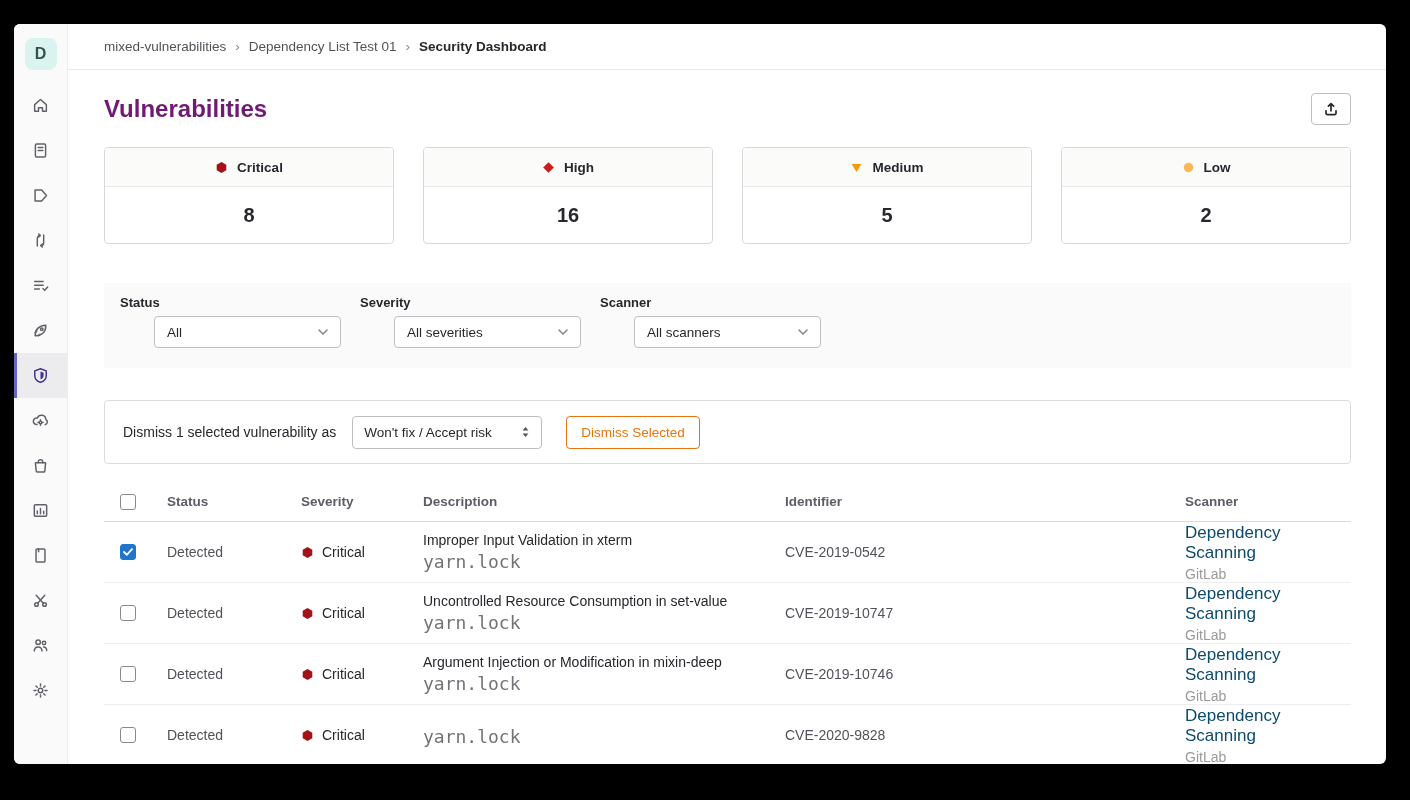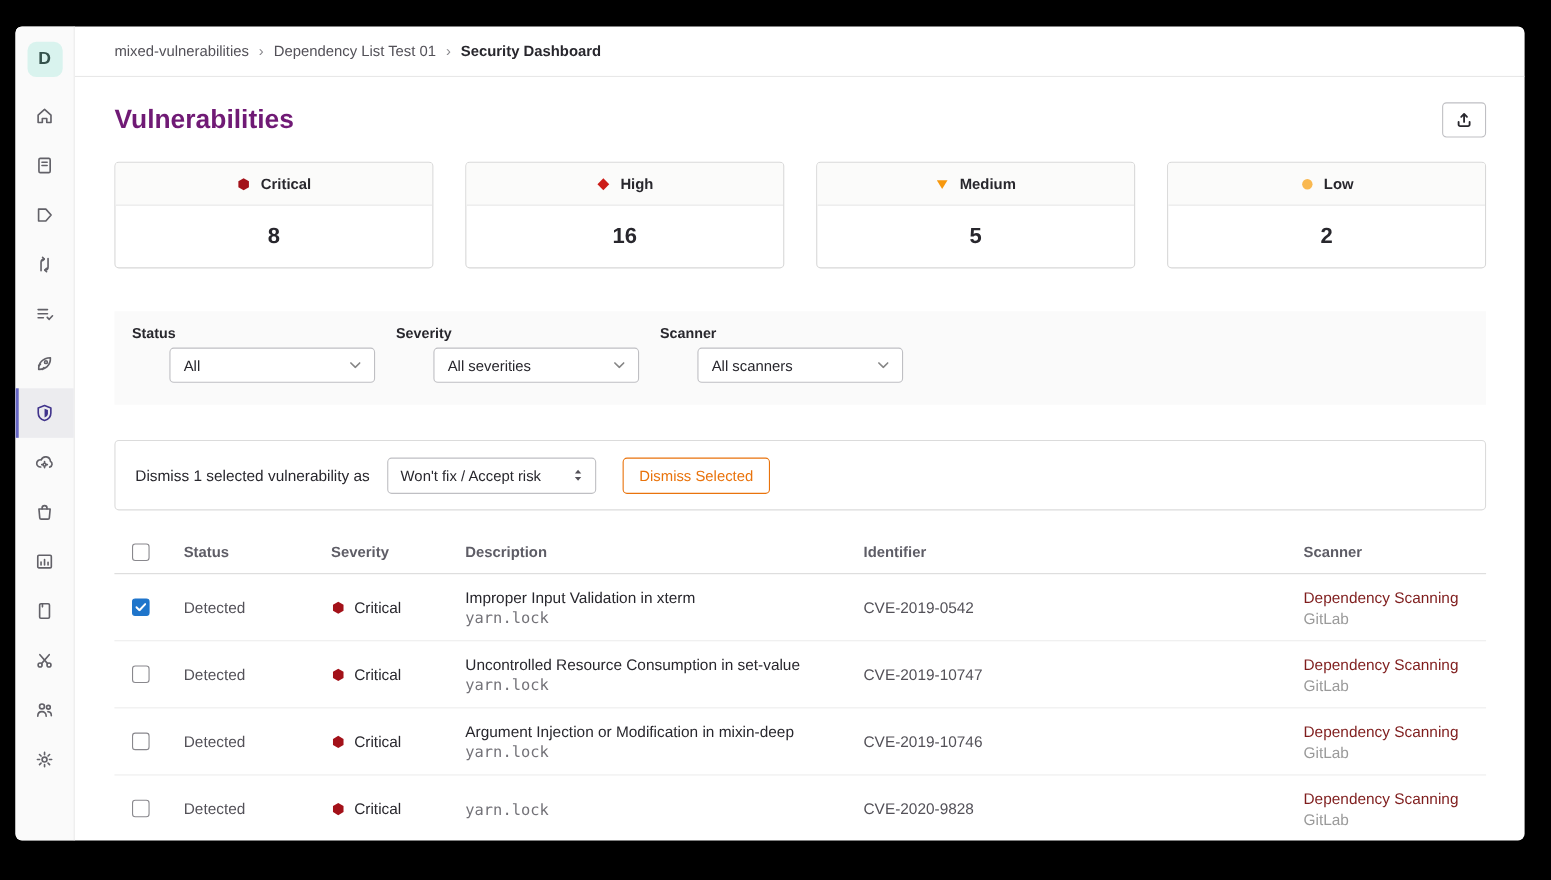--- a/index.html
+++ b/index.html
@@ -83,23 +83,23 @@
   .thead { height:40px; border-bottom:1px solid #dbdbdb; font-size:13.5px; font-weight:bold; color:#5e5d66; }
   .trow { height:61px; border-bottom:1px solid #ededed; cursor:pointer; }
   .checkbox {
     width:16px; height:16px; margin-left:16px; border:1px solid #89888d; border-radius:3px;
     background:#fff; display:flex; align-items:center; justify-content:center; cursor:pointer;
   }
   .checkbox.checked { background:#1f75cb; border-color:#1f75cb; }
   .cell-status { font-size:14px; color:#535158; }
   .cell-severity { display:flex; align-items:center; gap:8px; font-size:14px; color:#28272d; }
   .desc-title { font-size:14px; color:#28272d; }
-  .desc-file { font-size:14px; color:#737278; margin-top:3px; font-family:"DejaVu Sans Mono", monospace; }
+  .desc-file { font-size:18px; color:#737278; margin-top:3px; font-family:"DejaVu Sans Mono", monospace; }
   .cell-id { font-size:14px; color:#535158; }
-  .scan-name { font-size:14px; color:#7f1d1d; }
+  .scan-name { font-size:17px; color:#0c4a6e; }
   .scan-vendor { font-size:14px; color:#9a9a9a; margin-top:3px; }
   .sev-icon { flex:none; display:inline-flex; }
 </style>
 </head>
 <body>
 
 <div class="app">
 
   <div class="sidebar">
     <div class="avatar">

